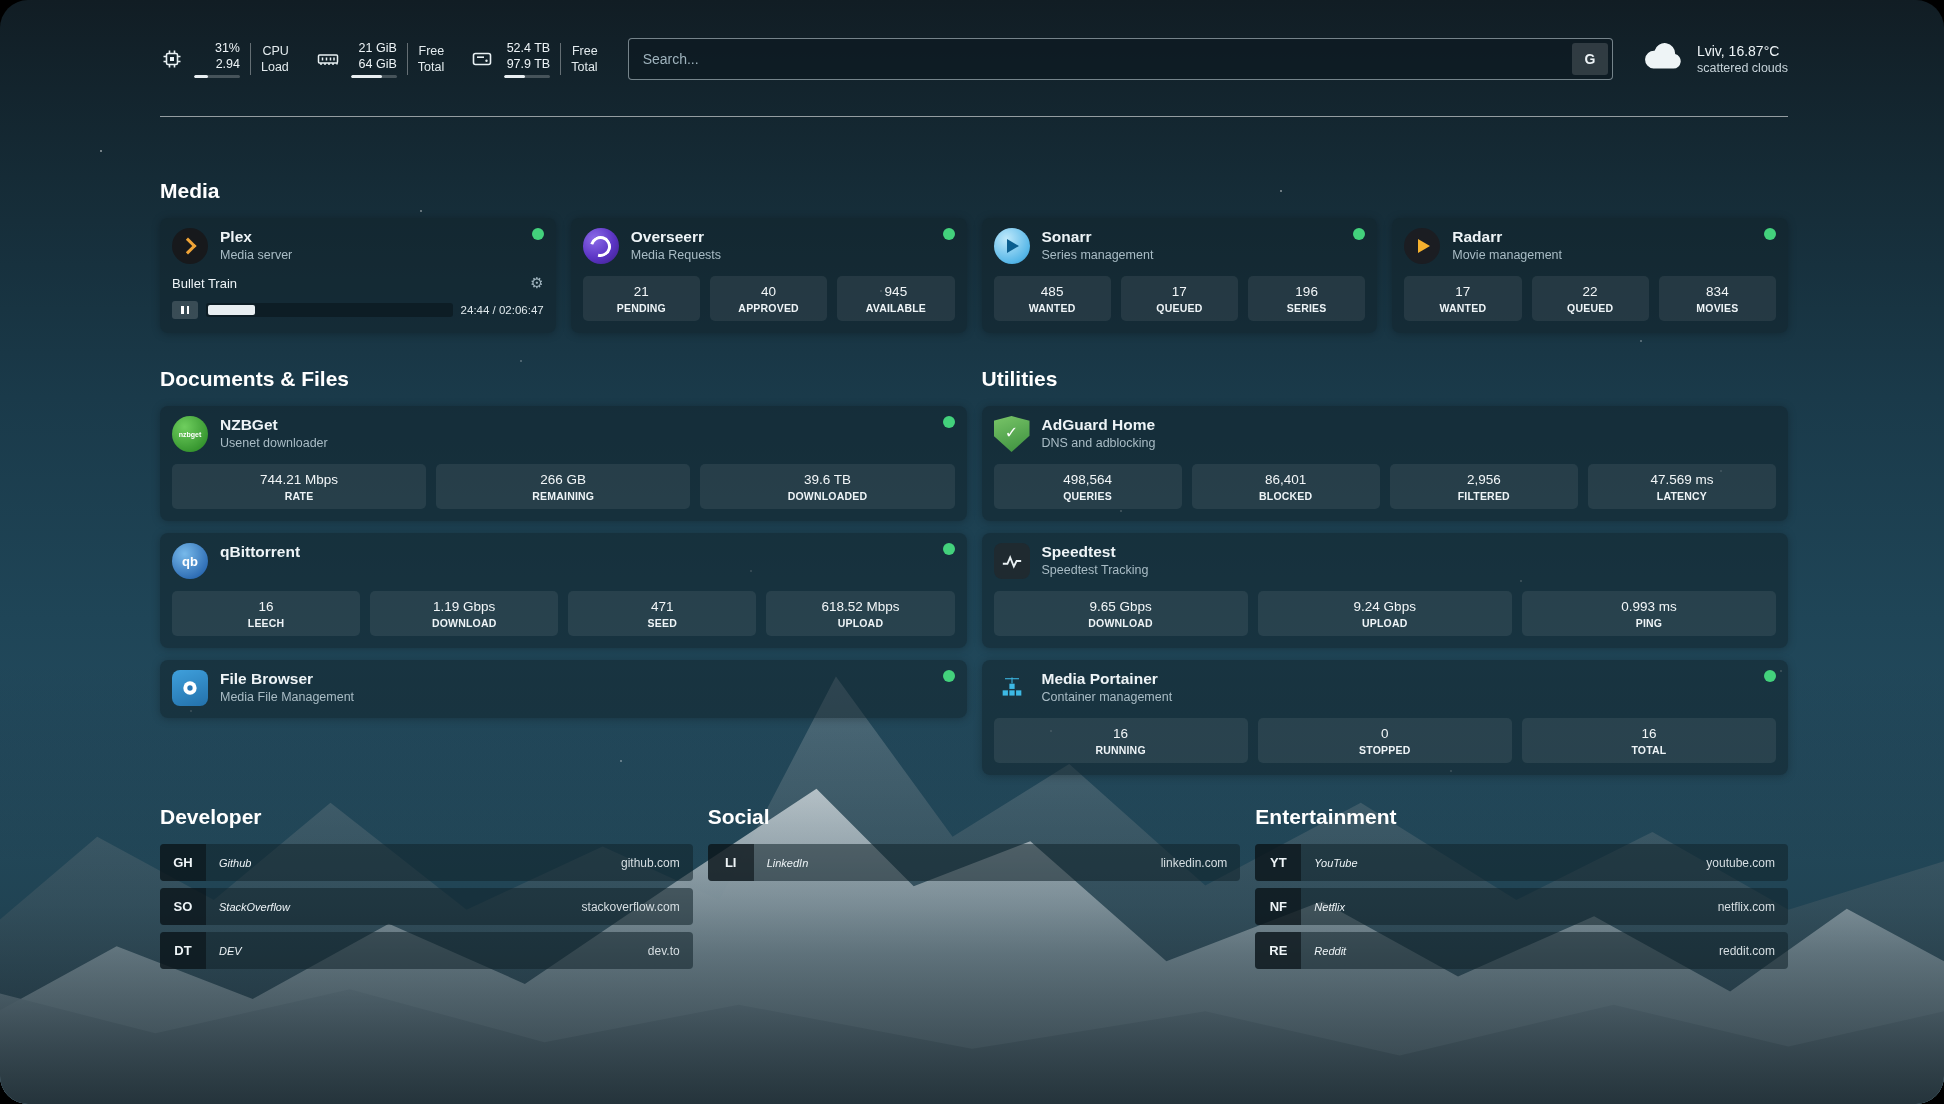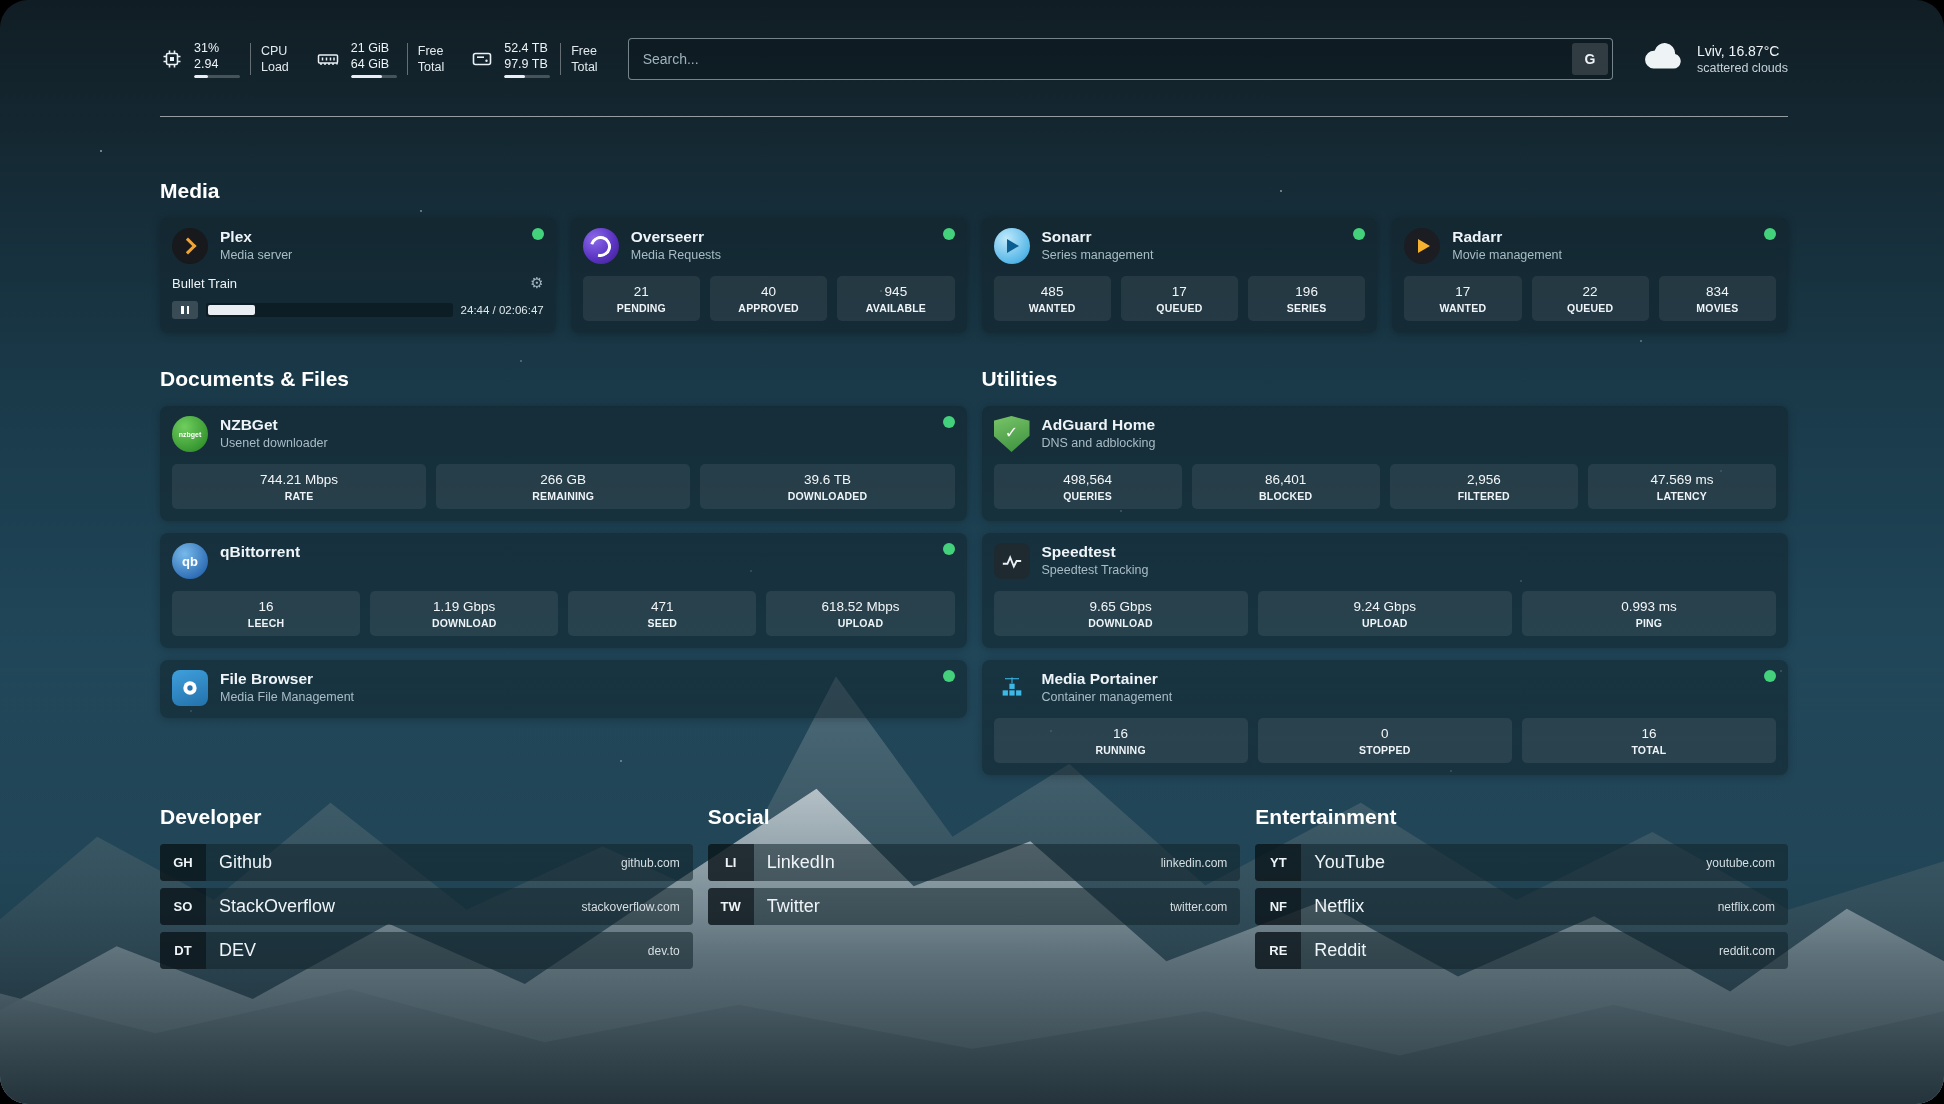--- a/index.html
+++ b/index.html
@@ -20,21 +20,21 @@
   .specks{position:absolute;left:100px;top:150px;width:2px;height:2px;border-radius:50%;background:rgba(255,255,255,.55);pointer-events:none;
     box-shadow:320px 60px 0 rgba(255,255,255,.45),780px 140px 0 rgba(255,255,255,.4),1180px 40px 0 rgba(255,255,255,.5),
     1540px 190px 0 rgba(255,255,255,.35),220px 330px 0 rgba(255,255,255,.4),650px 420px 0 rgba(255,255,255,.35),
     1020px 360px 0 rgba(255,255,255,.45),1420px 430px 0 rgba(255,255,255,.4),90px 560px 0 rgba(255,255,255,.35),
     520px 610px 0 rgba(255,255,255,.4),950px 580px 0 rgba(255,255,255,.3),1350px 620px 0 rgba(255,255,255,.35),
     1680px 520px 0 rgba(255,255,255,.4),420px 210px 0 rgba(255,255,255,.3),1620px 320px 0 rgba(255,255,255,.3);}
   .content{position:relative;z-index:2;padding:0 156px 0 160px;}
   
   .topbar{display:flex;align-items:center;padding-top:30px;height:58px;}
   .meters{display:flex;gap:26px;align-items:center;}
-  .meter{display:flex;align-items:center;gap:10px;}
+  .meter{display:flex;align-items:center;gap:10px;text-align:right;}
   .m-icon{display:flex;align-items:center;color:#e9f1f4;}
   .m-vals{display:flex;flex-direction:column;font-size:12.5px;line-height:1.3;min-width:46px;}
   .m-bar{margin-top:3px;height:3px;width:100%;background:rgba(255,255,255,.22);border-radius:2px;overflow:hidden;display:block;}
   .m-fill{display:block;height:100%;width:0;background:#e8eef1;border-radius:2px;}
   .m-labels{display:flex;flex-direction:column;font-size:12.5px;line-height:1.3;padding-left:10px;border-left:1px solid rgba(255,255,255,.35);color:#e3ebee;}
   .search{flex:1;display:flex;align-items:center;height:40px;margin:0 30px;background:rgba(11,24,31,.55);
     border:1px solid rgba(204,218,224,.55);border-radius:4px;}
   .search input{flex:1;background:transparent;border:none;outline:none;color:#eef4f7;font-size:14px;padding:0 14px;font-family:inherit;}
   .search input::placeholder{color:#9fb3bd;}
   .gbtn{width:36px;height:32px;margin-right:4px;border:none;border-radius:3px;background:rgba(255,255,255,.14);
@@ -91,21 +91,21 @@
   .icon-fb{background:linear-gradient(160deg,#3fa0dc,#2371ab);}
   .icon-adguard{width:34px;height:36px;background:linear-gradient(160deg,#79c568,#3b8f3e);border-radius:0;
     clip-path:polygon(50% 0,100% 13%,100% 55%,50% 100%,0 55%,0 13%);display:flex;align-items:center;justify-content:center;}
   .check{color:#fff;font-size:16px;font-weight:700;margin-top:-3px;}
   .icon-speedtest{background:#1f2a30;border-radius:8px;}
   .icon-portainer{background:transparent;}
   
   .bmgrid{display:grid;grid-template-columns:repeat(3,1fr);gap:15px;margin-top:30px;}
   .bm-row{display:flex;align-items:center;height:37px;background:rgba(17,34,42,.55);border-radius:4px;margin-bottom:7px;overflow:hidden;cursor:pointer;text-decoration:none;color:inherit;}
   .bm-abbr{width:46px;align-self:stretch;background:rgba(9,18,23,.62);display:flex;align-items:center;justify-content:center;font-weight:700;font-size:13px;flex:0 0 46px;}
-  .bm-name{margin-left:13px;font-size:18px;}
+  .bm-name{margin-left:13px;font-size:11px;font-style:italic;}
   .bm-url{margin-left:auto;margin-right:13px;font-size:12px;color:#d6dee2;}
 </style>
 </head>
 <body>
 
 <div class="screen">
   <div class="mtn mtn-back"></div>
   <div class="mtn mtn-snow"></div>
   <div class="mtn mtn-front"></div>
   <div class="shade"></div>
@@ -511,25 +511,20 @@
         </a>
       </div>
 
       <div>
         <h2 class="stitle">Social</h2>
         <a class="bm-row">
           <span class="bm-abbr">LI</span>
           <span class="bm-name">LinkedIn</span>
           <span class="bm-url">linkedin.com</span>
         </a>
-        <a class="bm-row">
-          <span class="bm-abbr">TW</span>
-          <span class="bm-name">Twitter</span>
-          <span class="bm-url">twitter.com</span>
-        </a>
       </div>
 
       <div>
         <h2 class="stitle">Entertainment</h2>
         <a class="bm-row">
           <span class="bm-abbr">YT</span>
           <span class="bm-name">YouTube</span>
           <span class="bm-url">youtube.com</span>
         </a>
         <a class="bm-row">

